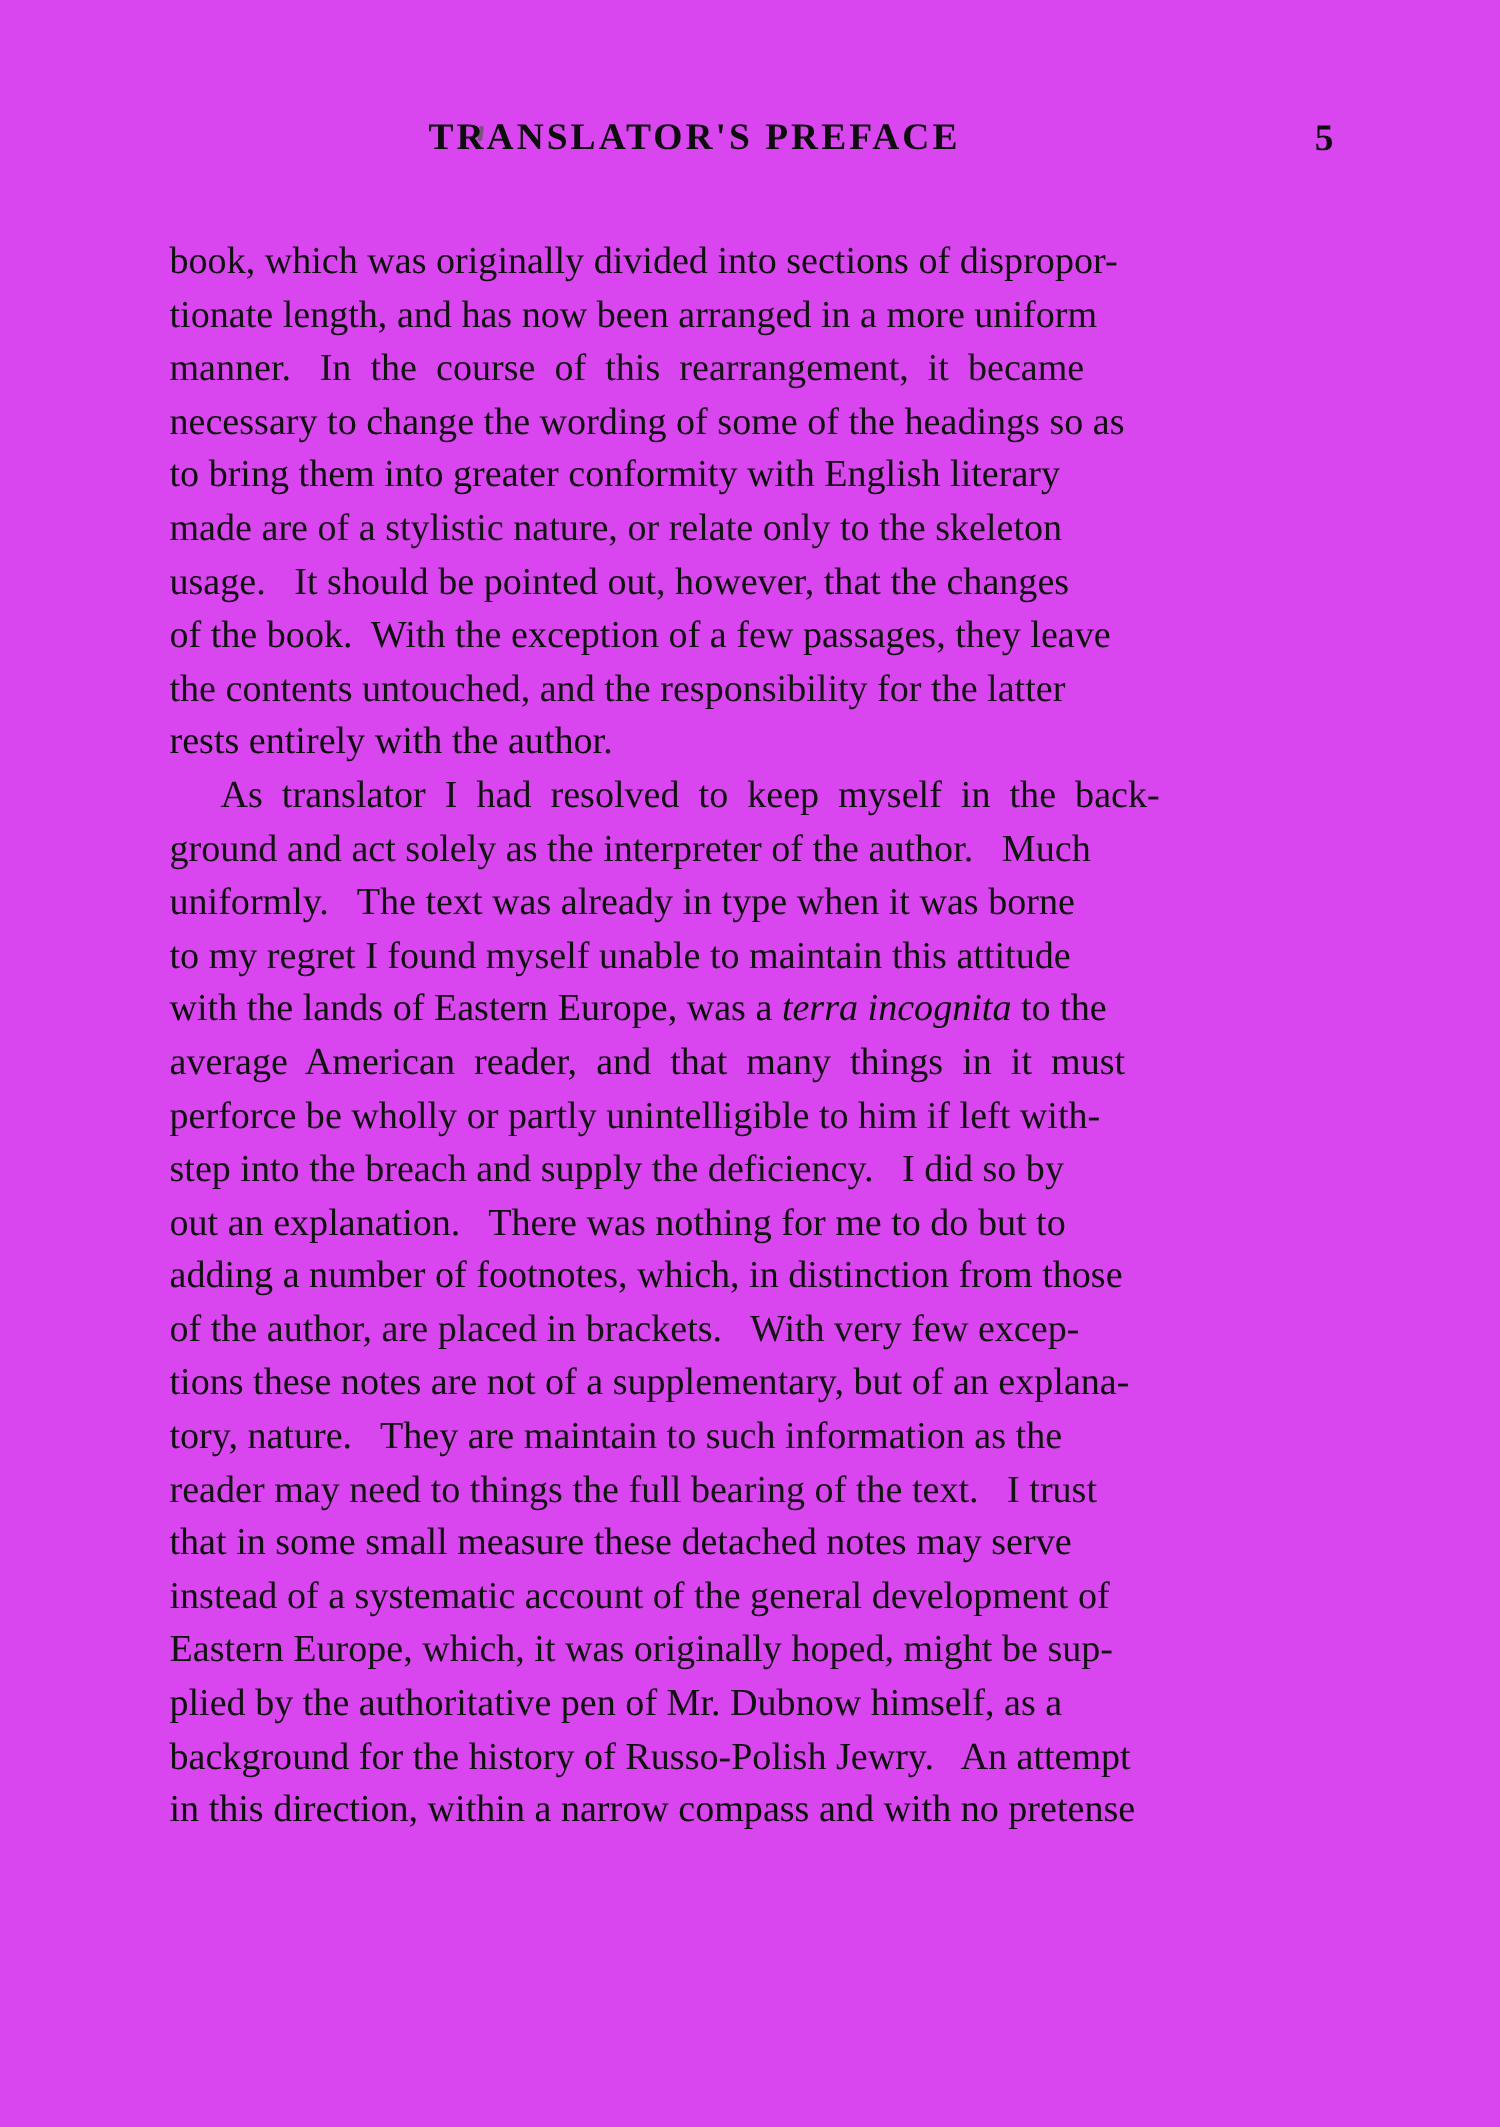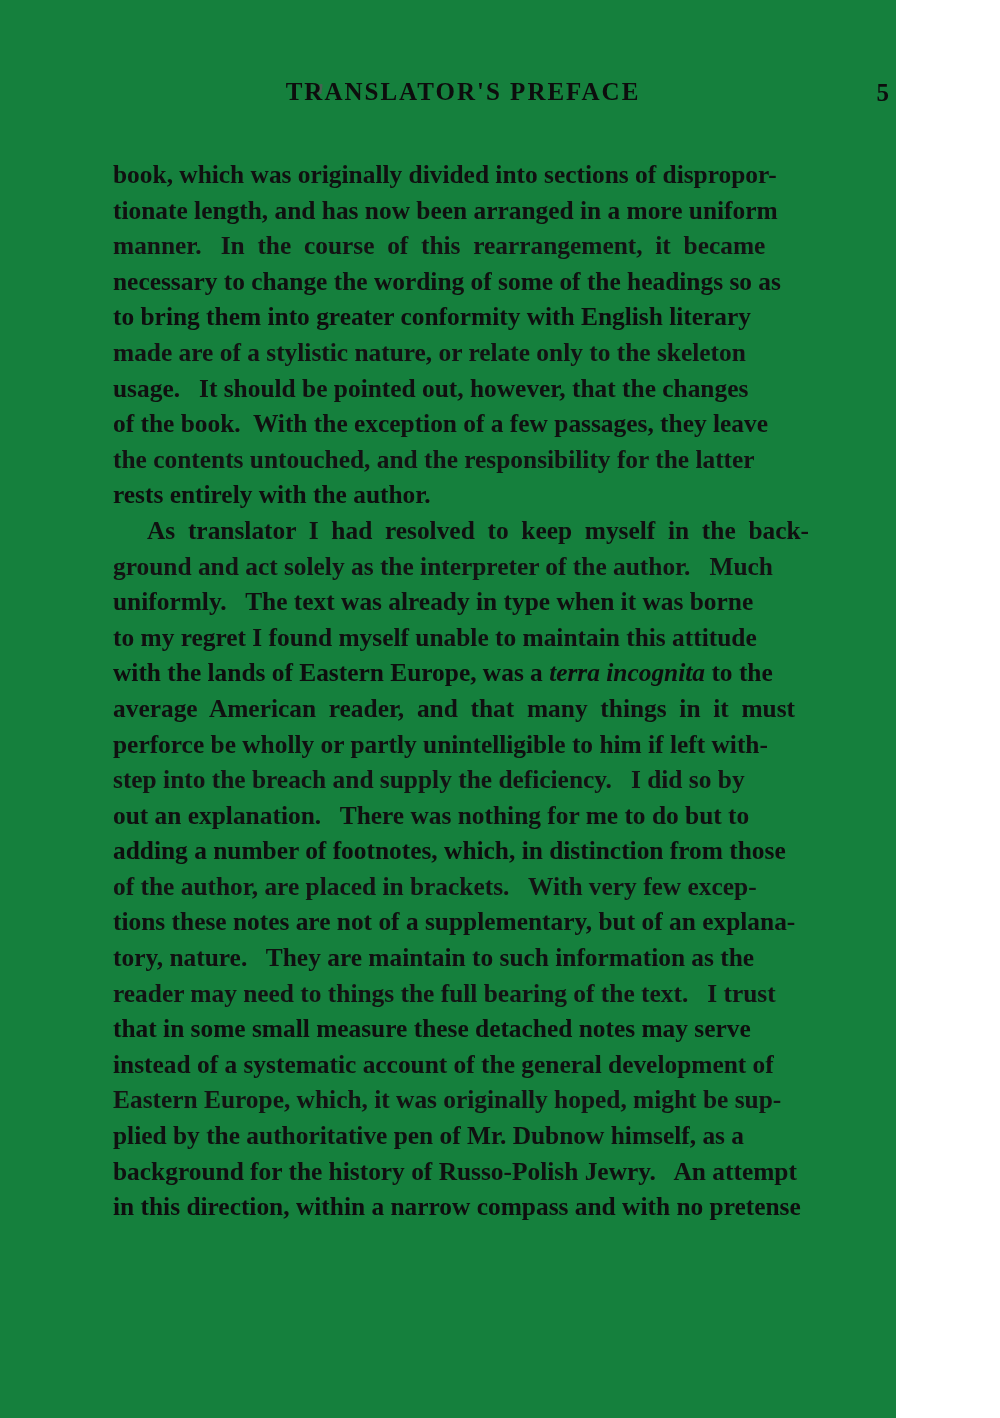--- a/index.html
+++ b/index.html
@@ -10,23 +10,23 @@
     width: 1000px;
     height: 1418px;
     background: #ffffff;
     font-family: "Liberation Serif", serif;
     color: #111111;
     overflow: hidden;
   }
 
   .page {
     position: relative;
-    width: 896px;
+    width: 1000px;
     height: 1418px;
-    background: #15803d;
+    background: #d946ef;
   }
 
   
   .running-head {
     position: absolute;
     top: 78px;
     left: 113px;
     width: 776px;
     height: 34px;
   }
@@ -77,21 +77,20 @@
   }
 
   .line {
     display: block;
     height: 35.6px;
     line-height: 35.6px;
     font-size: 25.4px;
     color: #101010;
     white-space: pre;
     letter-spacing: 0px;
-    font-weight: bold;
   }
 
   
   .line.indent {
     padding-left: 34px;
   }
 
   .it {
     font-style: italic;
   }

